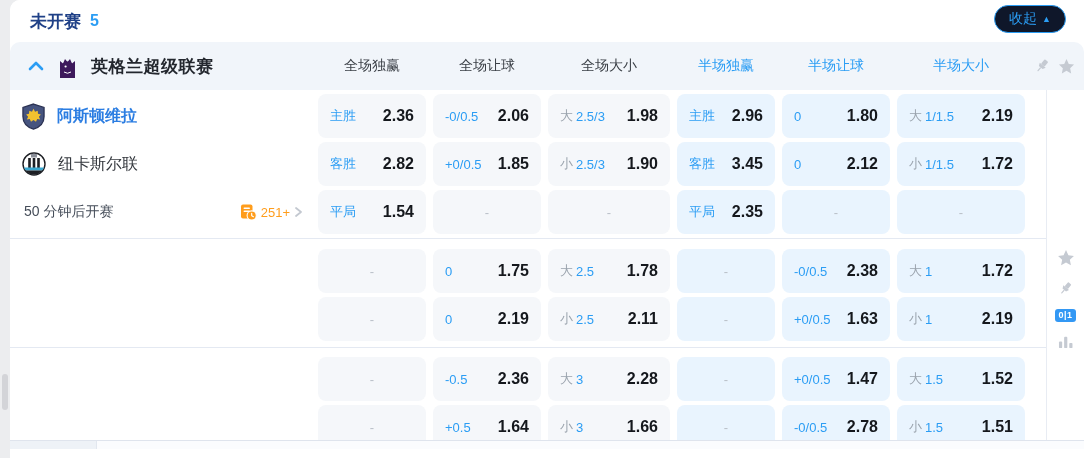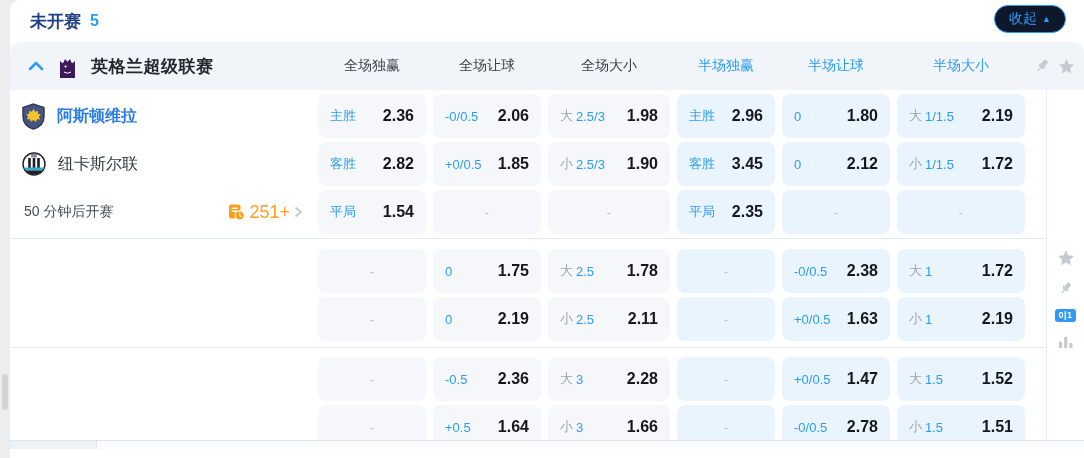--- a/index.html
+++ b/index.html
@@ -45,21 +45,21 @@
   .prefix { color:#9aa3ad; font-size:13px; margin-right:3px; }
   .odds { margin-left:auto; font-weight:bold; font-size:16px; color:#15181d; }
   .dash { color:#b9bfc8; font-size:13px; }
 
   .team-cell { display:flex; align-items:center; padding-left:12px; gap:12px; width:100%; }
   .team-name { font-size:16px; }
   .team-name.home { color:#2b7de2; font-weight:bold; }
   .team-name.away { color:#33373d; }
   .meta-cell { display:flex; align-items:center; padding-left:14px; width:100%; color:#454d59; font-size:14px; }
   .meta-right { margin-left:auto; margin-right:8px; display:flex; align-items:center; gap:4px; cursor:pointer; }
-  .more-count { color:#ff9d1c; font-size:18px; }
+  .more-count { color:#ff9d1c; font-size:13px; }
 
   .block-divider { height:1px; background:#e4e9f2; margin:4px 0 10px 0; }
   .block2-divider { margin:6px 0 9px 0; }
 
   .bottom-strip { position:absolute; left:0; right:0; bottom:0; height:9px; border-top:1px solid #dfe4ed; display:flex; }
   .strip-left { width:87px; background:#eef2f7; border-right:1px solid #e2e7ef; }
   .strip-right { flex:1; background:#fbfcfe; }
 
   svg { display:block; }
 </style>

